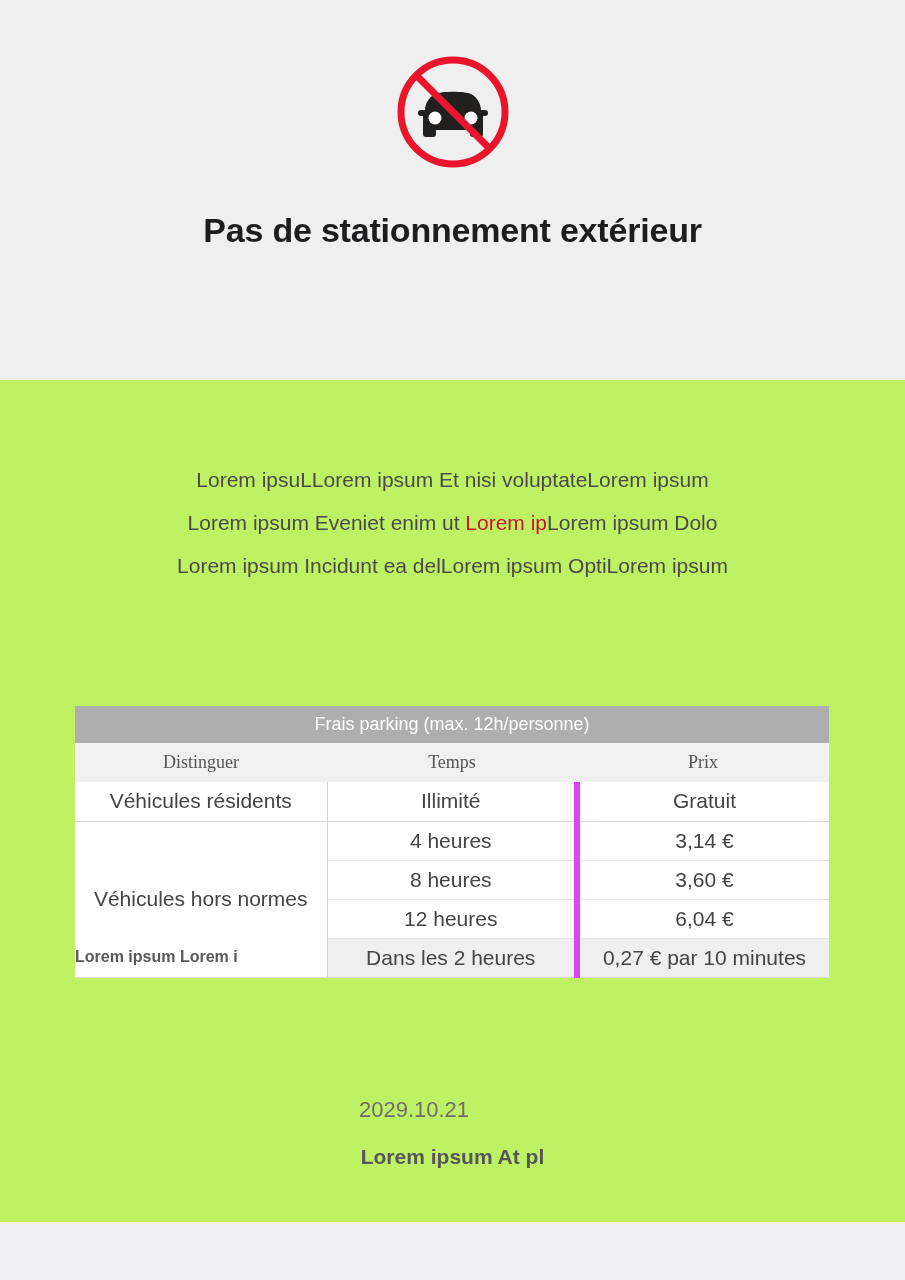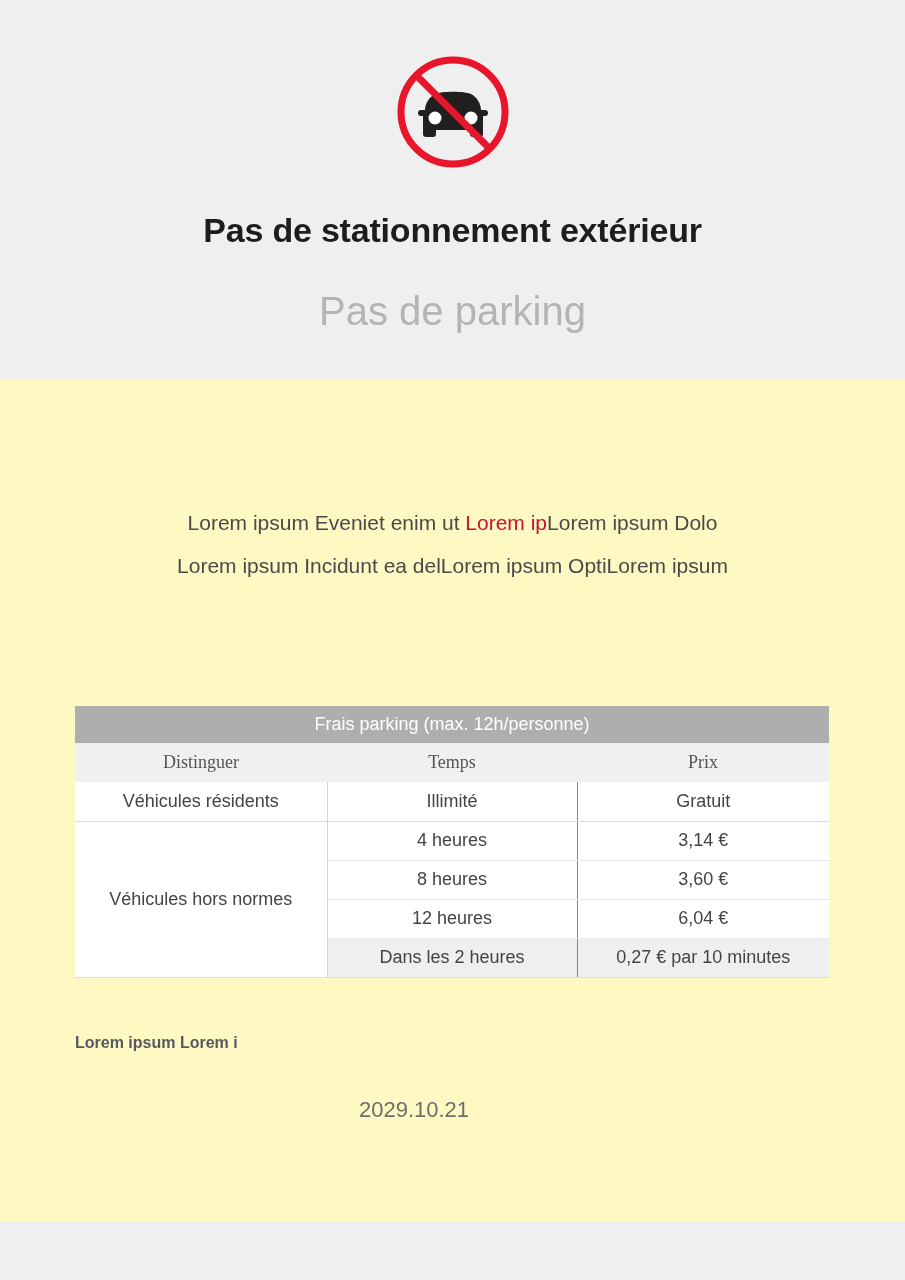--- a/index.html
+++ b/index.html
@@ -10,21 +10,21 @@
     height: 1280px;
     background: #ffffff;
     font-family: "Liberation Sans", "DejaVu Sans", sans-serif;
     -webkit-font-smoothing: antialiased;
   }
 
   .page {
     position: relative;
     width: 905px;
     height: 1280px;
-    background: #fef9c3;
+    background: #bef264;
     overflow: hidden;
     padding-left: 9px;
   }
 
   
   .header-band {
     position: absolute;
     top: 0;
     left: 0;
     width: 905px;
@@ -126,49 +126,49 @@
     height: 39px;
     padding: 0;
     border: none;
     font-family: Liberation Serif, serif;
   }
 
   .fee-table tbody td {
     height: 39px;
     padding: 0;
     text-align: center;
-    font-size: 18px;
+    font-size: 21px;
     color: #444444;
     background: #ffffff;
     border-bottom: 1px solid #dcdcdc;
   }
 
   .fee-table tbody td.label-cell {
     border-bottom: 1px solid #dcdcdc;
     border-right: 1px solid #d6d6d6;
     vertical-align: middle;
   }
 
   .fee-table tbody td.mid-cell {
-    border-right: 1px solid #d946ef;
+    border-right: 6px solid #d946ef;
   }
 
   .fee-table tbody tr.shaded td {
     background: #efefef;
   }
 
   .fee-table tbody tr.inner td.time-cell,
   .fee-table tbody tr.inner td.price-cell {
     border-bottom: 1px solid #e6e6e6;
   }
 
   
   .table-note {
     position: absolute;
-    top: 1034px;
+    top: 948px;
     left: 75px;
     font-size: 16px;
     font-weight: bold;
     color: #58585e;
   }
 
   
   .sign-date {
     position: absolute;
     top: 1097px;
@@ -224,25 +224,24 @@
         <circle cx="78" cy="66" r="6.5" fill="#ffffff"></circle>
 
         <circle cx="60" cy="60" r="52" fill="none" stroke="#e8152b" stroke-width="7"></circle>
 
         <line x1="23" y1="23" x2="97" y2="97" stroke="#e8152b" stroke-width="7" stroke-linecap="butt"></line>
       </svg>
     </div>
 
     <h1 class="header-title">Pas de stationnement extérieur</h1>
 
-    <h2 class="header-subtitle">Pas de parking</h2>
   </div>
 
   <p class="intro">
-    <br>
+    <span>Lorem ipsuLLorem ipsum Et nisi voluptateLorem ipsum</span><br>
     <span>Lorem ipsum Eveniet enim ut </span><span class="hl">Lorem ip</span><span>Lorem ipsum Dolo</span><br>
     <span>Lorem ipsum Incidunt ea delLorem ipsum OptiLorem ipsum</span><br>
   </p>
 
   <table class="fee-table">
     <colgroup>
       <col class="c1">
         <col class="c2">
         <col class="c3">
     </colgroup>
@@ -288,16 +287,17 @@
         <td class="mid-cell time-cell">Dans les 2 heures</td>
         <td class="price-cell">0,27 € par 10 minutes</td>
       </tr>
     </tbody>
   </table>
 
   <div class="table-note">Lorem ipsum Lorem i</div>
 
   <div class="sign-date">2029.10.21</div>
 
+  <div class="sign-name">Lorem ipsum At pl</div>
 
   <div class="footer-band"></div>
 
 </div>
 
 </body></html>

